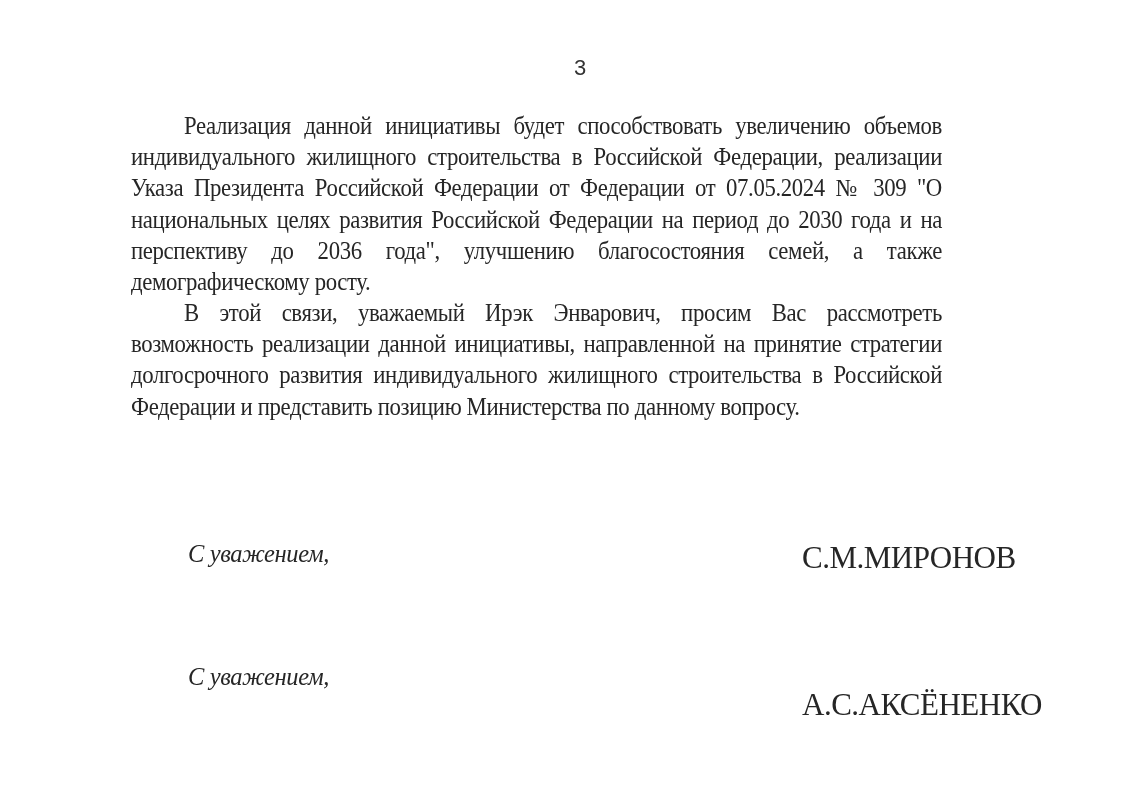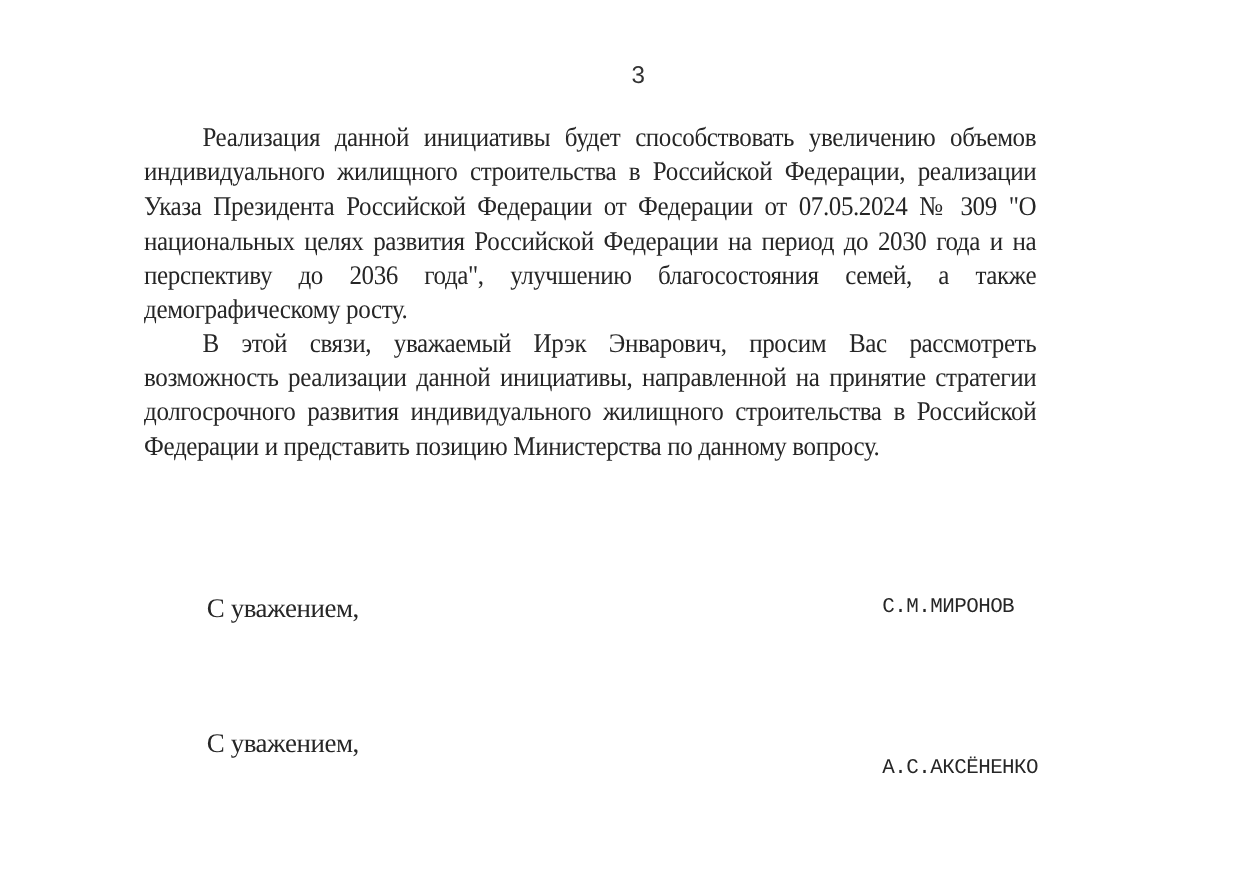--- a/index.html
+++ b/index.html
@@ -12,22 +12,22 @@
     font-family: "Liberation Sans", sans-serif; color: #333;
   }
   .body-text {
     position: absolute; left: 131px; width: 872px; font-size: 24.5px;
     line-height: 31.2px; text-align: justify; letter-spacing: -0.4px;
     transform: scaleX(0.93); transform-origin: left top;
   }
   .body-text p { margin: 0; text-indent: 57px; }
   .p1 { top: 110px; }
   .p2 { top: 297px; }
-  .closing { position: absolute; font-size: 24.5px; letter-spacing: -0.4px; }
-  .sig-name { position: absolute; font-size: 19px; letter-spacing: -0.5px; font-family: Liberation Mono, monospace; }
+  .closing { position: absolute; font-size: 24.5px; letter-spacing: -0.4px; font-style: italic; }
+  .sig-name { position: absolute; font-size: 31px; letter-spacing: -0.5px; }
 </style>
 </head>
 <body>
 
 <div class="page-number">3</div>
 
 <div class="body-text p1">
   <p>Реализация данной инициативы будет способствовать увеличению объемов индивидуального жилищного строительства в Российской Федерации, реализации Указа Президента Российской Федерации от Федерации от 07.05.2024 № 309 "О национальных целях развития Российской Федерации на период до 2030 года и на перспективу до 2036 года", улучшению благосостояния семей, а также демографическому росту.</p>
 </div>
 

